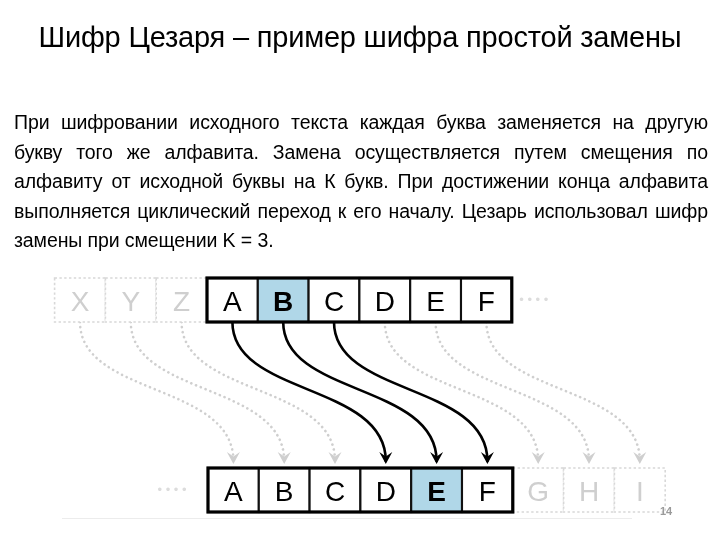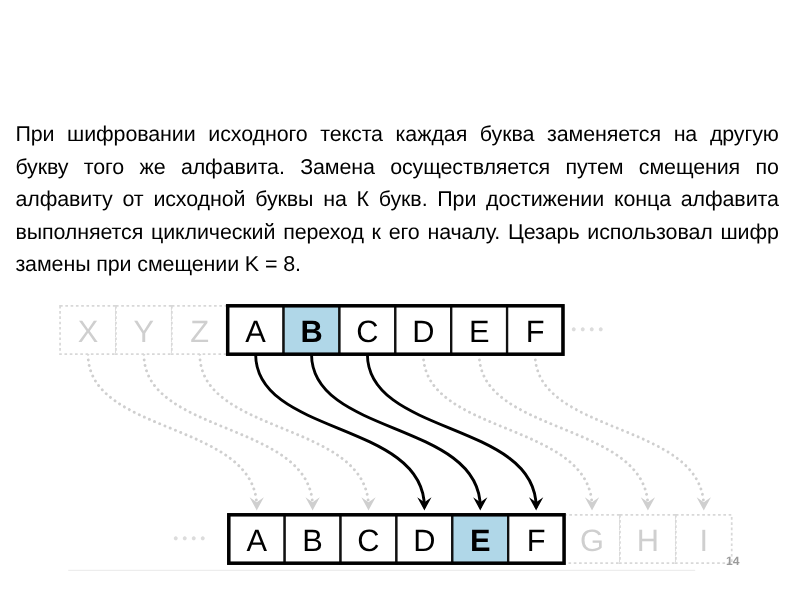--- a/index.html
+++ b/index.html
@@ -77,22 +77,23 @@
     width: 570px;
     height: 1px;
     background: #ececec;
   }
 </style>
 </head>
 <body>
 
 <div class="slide">
 
-
-  <div class="body-text">При шифровании исходного текста каждая буква заменяется на другую букву того же алфавита. Замена осуществляется путем смещения по алфавиту от исходной буквы на К букв. При достижении конца алфавита выполняется циклический переход к его началу. Цезарь использовал шифр замены при смещении K = 8.</div>
+  <div class="title">Шифр Цезаря – пример шифра простой замены</div>
+
+  <div class="body-text">При шифровании исходного текста каждая буква заменяется на другую букву того же алфавита. Замена осуществляется путем смещения по алфавиту от исходной буквы на К букв. При достижении конца алфавита выполняется циклический переход к его началу. Цезарь использовал шифр замены при смещении K = 3.</div>
 
   <div class="diagram">
     <svg id="diagram-svg" width="720" height="255" viewBox="0 0 720 255" xmlns="http://www.w3.org/2000/svg">
         <g>
           <path d="M 80.0 52 C 80.0 126.0, 233.4 113.0, 233.4 191.0" fill="none" stroke="#cfcfcf" stroke-width="2.6" stroke-linecap="round" stroke-dasharray="0.1 5"></path>
           <path d="M 226.9 182.0 L 233.4 194.0 L 239.9 182.0 L 233.4 186.5 Z" fill="#cfcfcf"></path>
           <path d="M 130.8 52 C 130.8 126.0, 284.2 113.0, 284.2 191.0" fill="none" stroke="#cfcfcf" stroke-width="2.6" stroke-linecap="round" stroke-dasharray="0.1 5"></path>
           <path d="M 277.7 182.0 L 284.2 194.0 L 290.7 182.0 L 284.2 186.5 Z" fill="#cfcfcf"></path>
           <path d="M 181.6 52 C 181.6 126.0, 335.0 113.0, 335.0 191.0" fill="none" stroke="#cfcfcf" stroke-width="2.6" stroke-linecap="round" stroke-dasharray="0.1 5"></path>
           <path d="M 328.5 182.0 L 335.0 194.0 L 341.5 182.0 L 335.0 186.5 Z" fill="#cfcfcf"></path>

